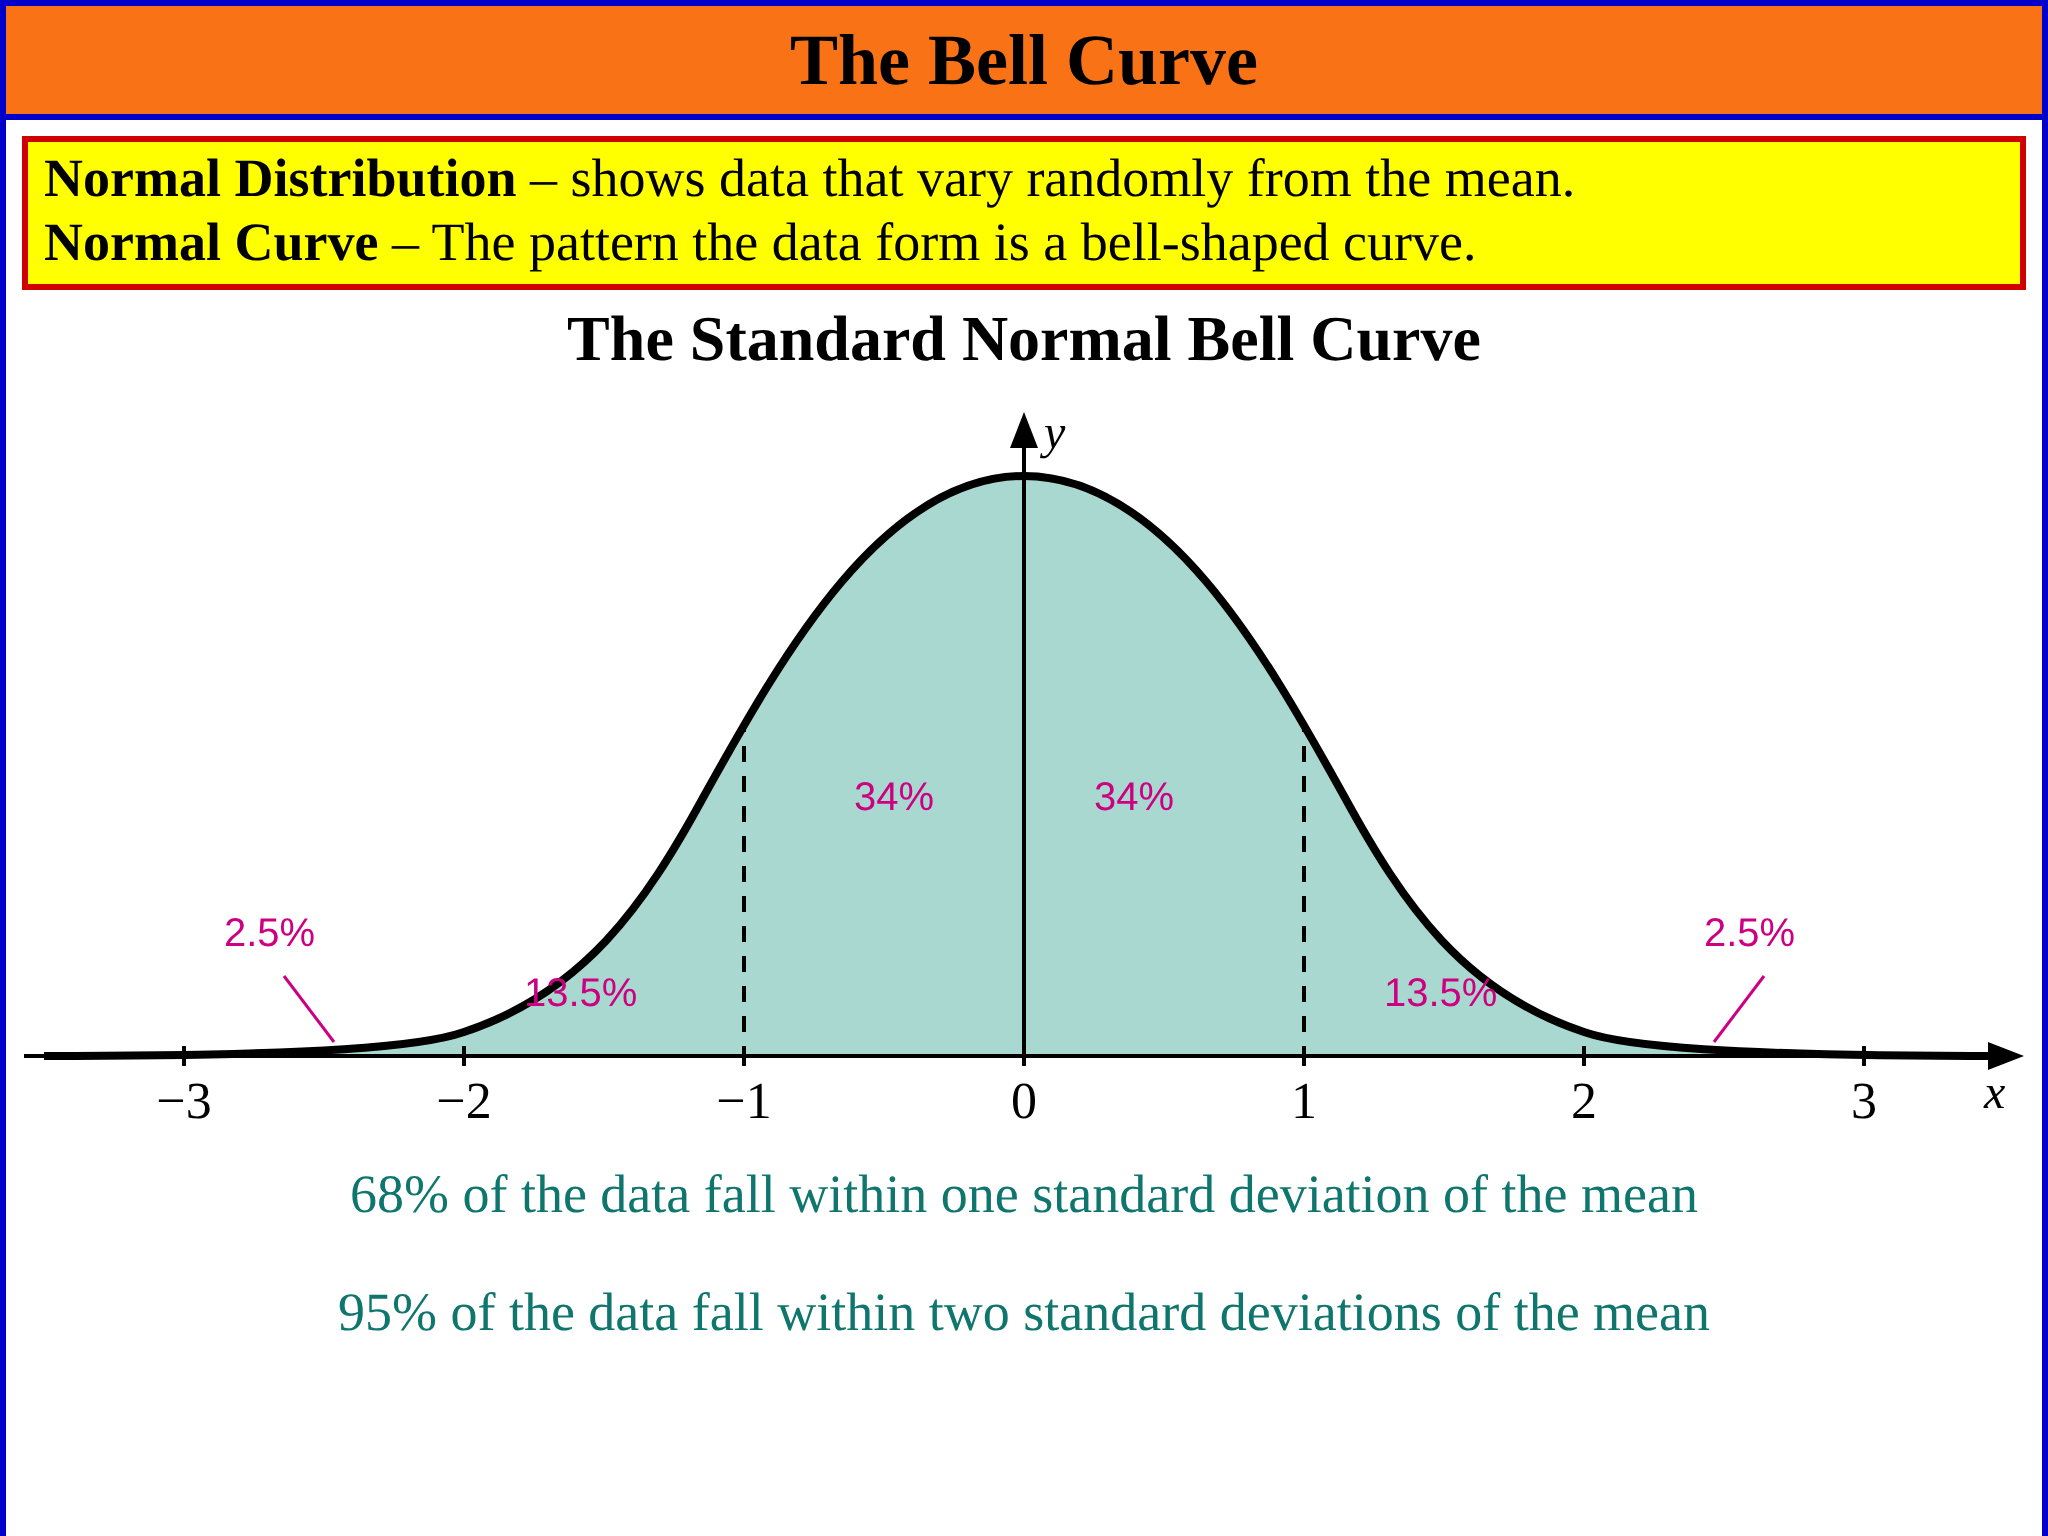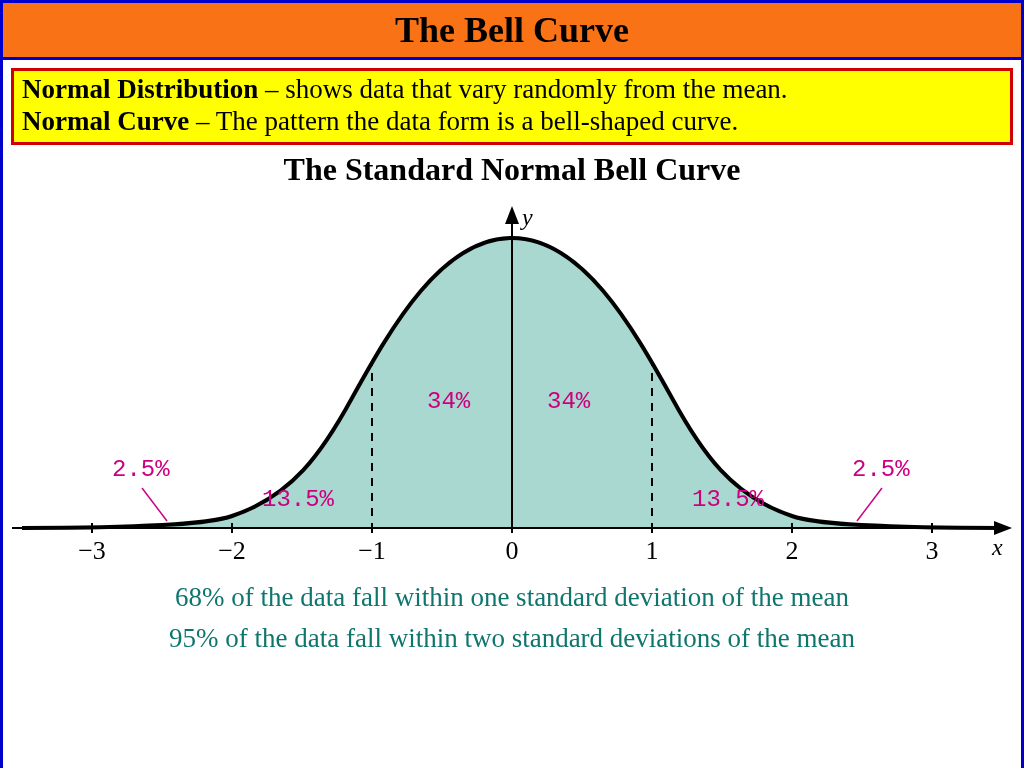--- a/index.html
+++ b/index.html
@@ -45,22 +45,22 @@
   .chart-wrap {
     position: relative;
     width: 1000px;
     height: 380px;
     margin: 10px auto 0 auto;
   }
   .chart-wrap svg { display: block; }
   .pct-label {
     position: absolute;
     color: #cc0080;
-    font-size: 24px;
-    font-family: Liberation Mono, monospace;
+    font-size: 20px;
+    font-family: Liberation Sans, sans-serif;
     white-space: nowrap;
   }
   .axis-label {
     position: absolute;
     font-family: 'Times New Roman', serif;
     font-style: italic;
     font-size: 24px;
     color: #000;
   }
   .tick-label {
@@ -69,21 +69,21 @@
     font-size: 26px;
     color: #000;
     transform: translateX(-50%);
   }
   .caption {
     text-align: center;
     font-size: 27px;
     color: #0f766e;
     margin-top: 4px;
   }
-  .caption + .caption { margin-top: 10px; }
+  .caption + .caption { margin-top: 28px; }
 </style>
 </head>
 <body>
 
 <div class="title-bar">The Bell Curve</div>
 
 <div class="main-frame">
 
   <div class="def-box">
     <div>

